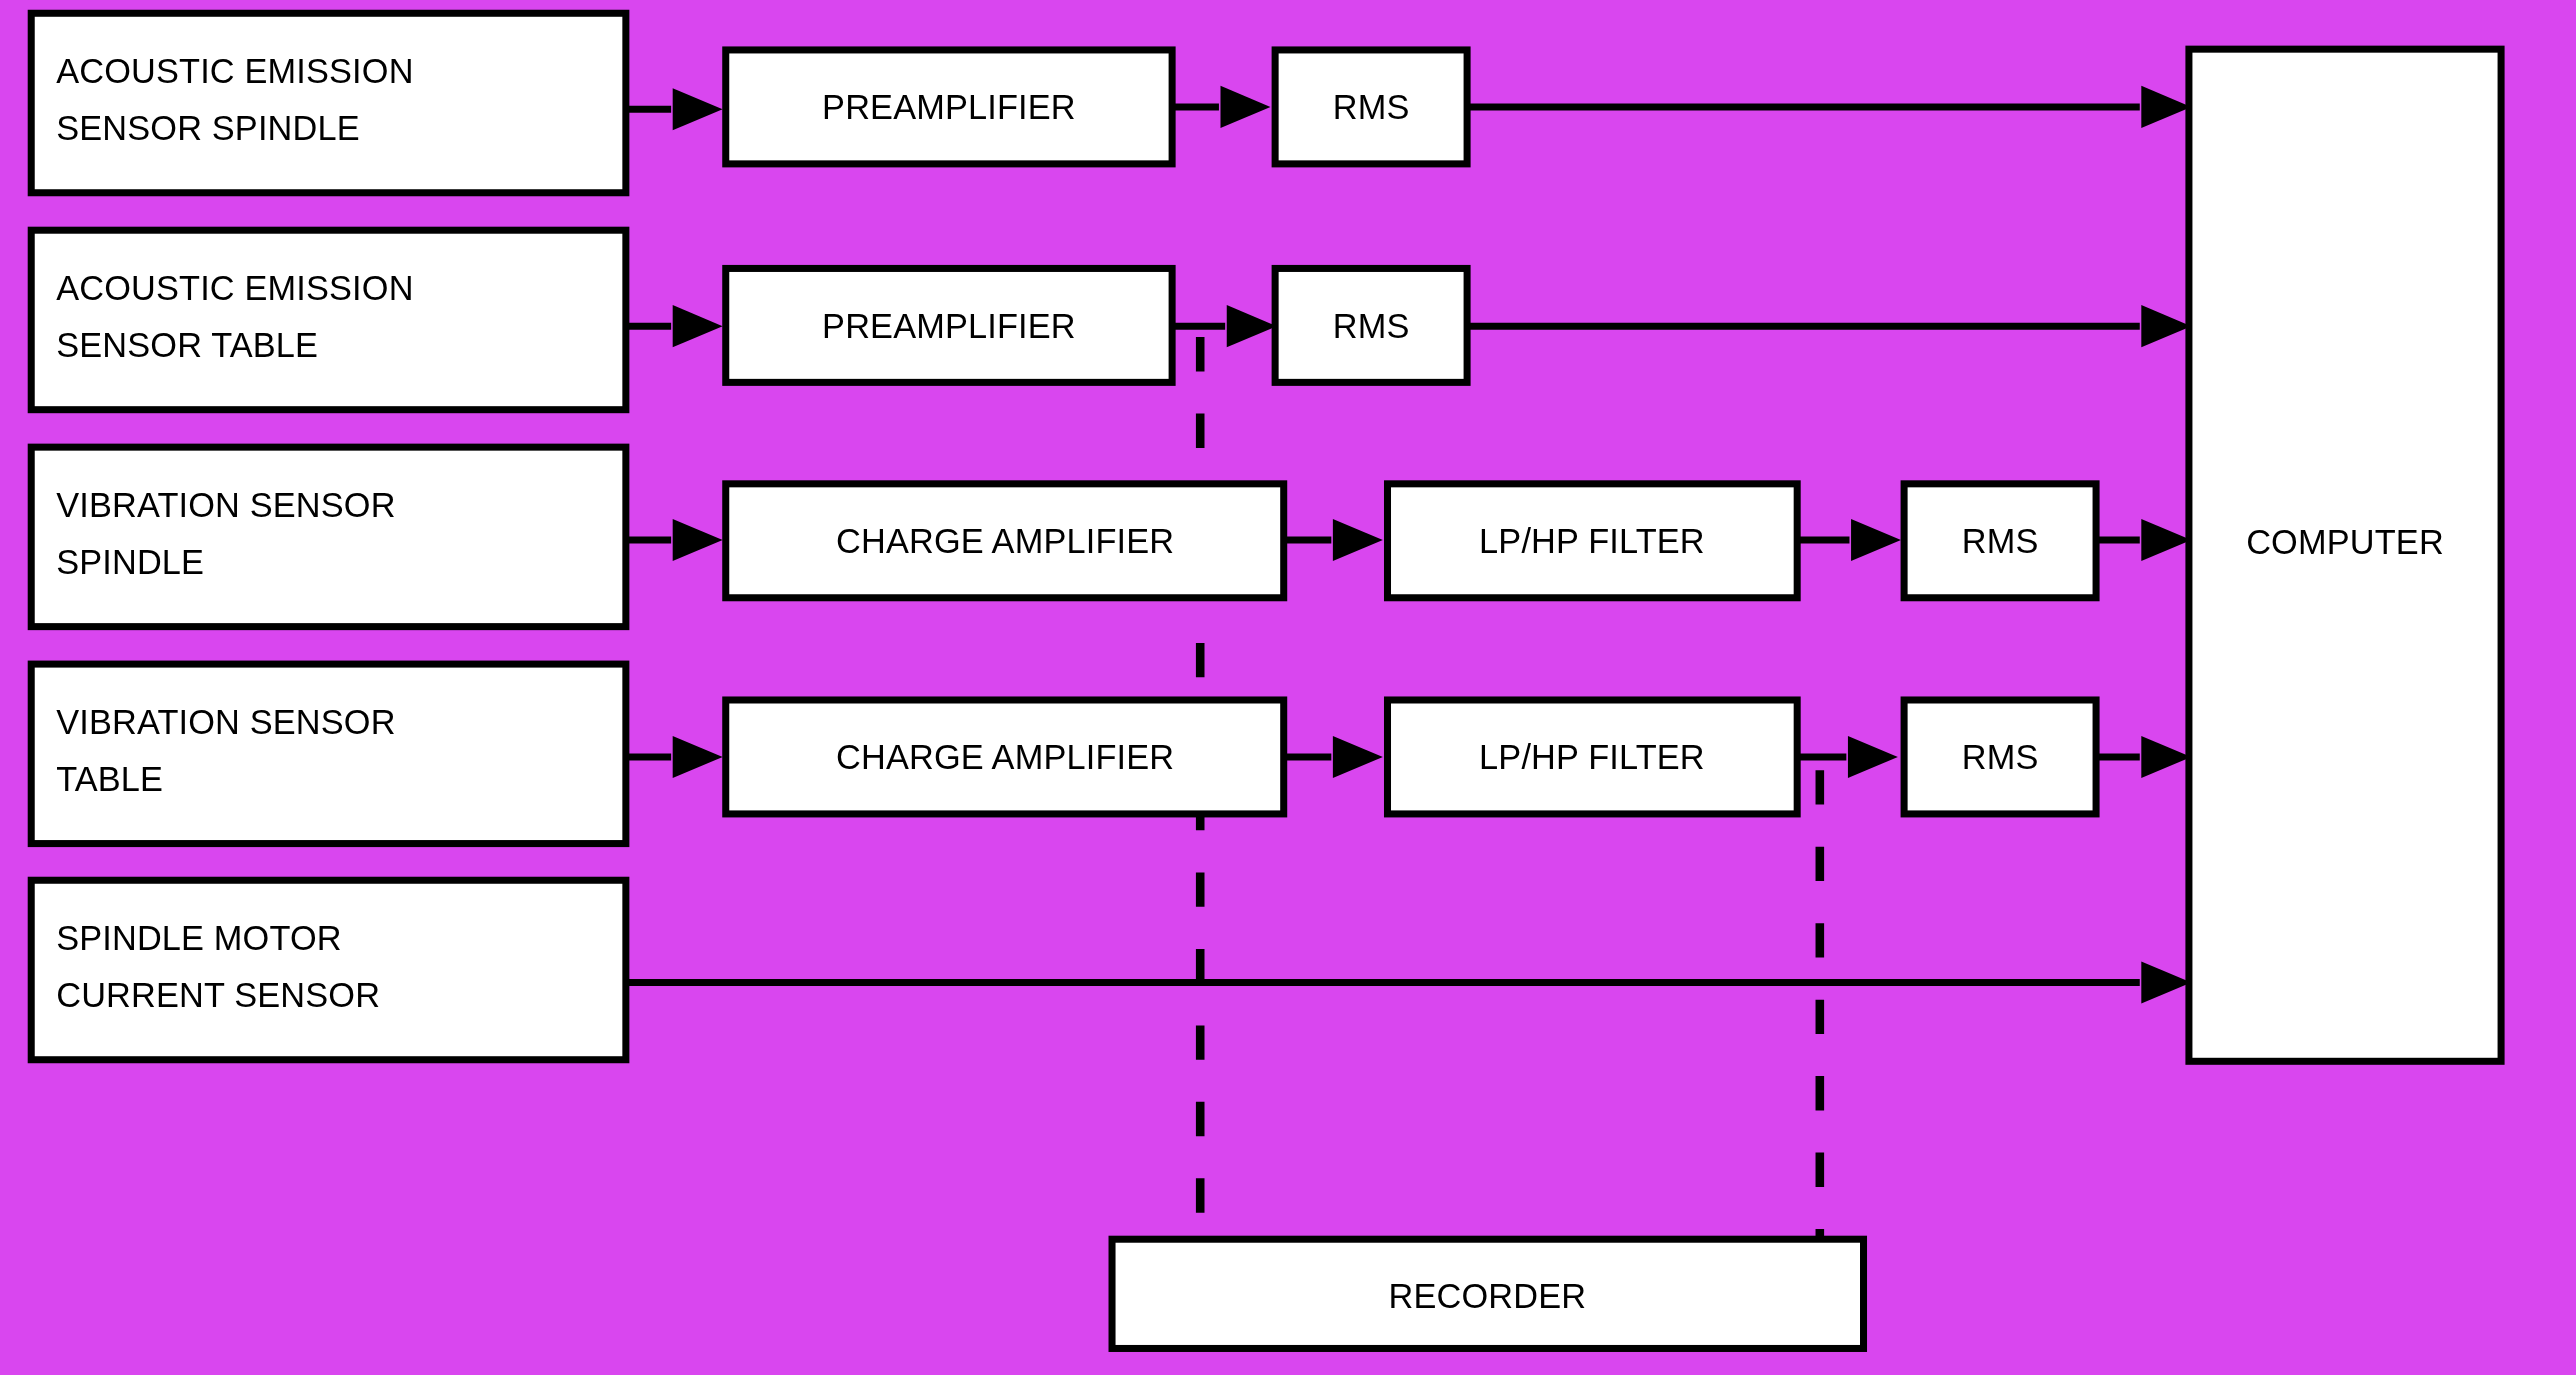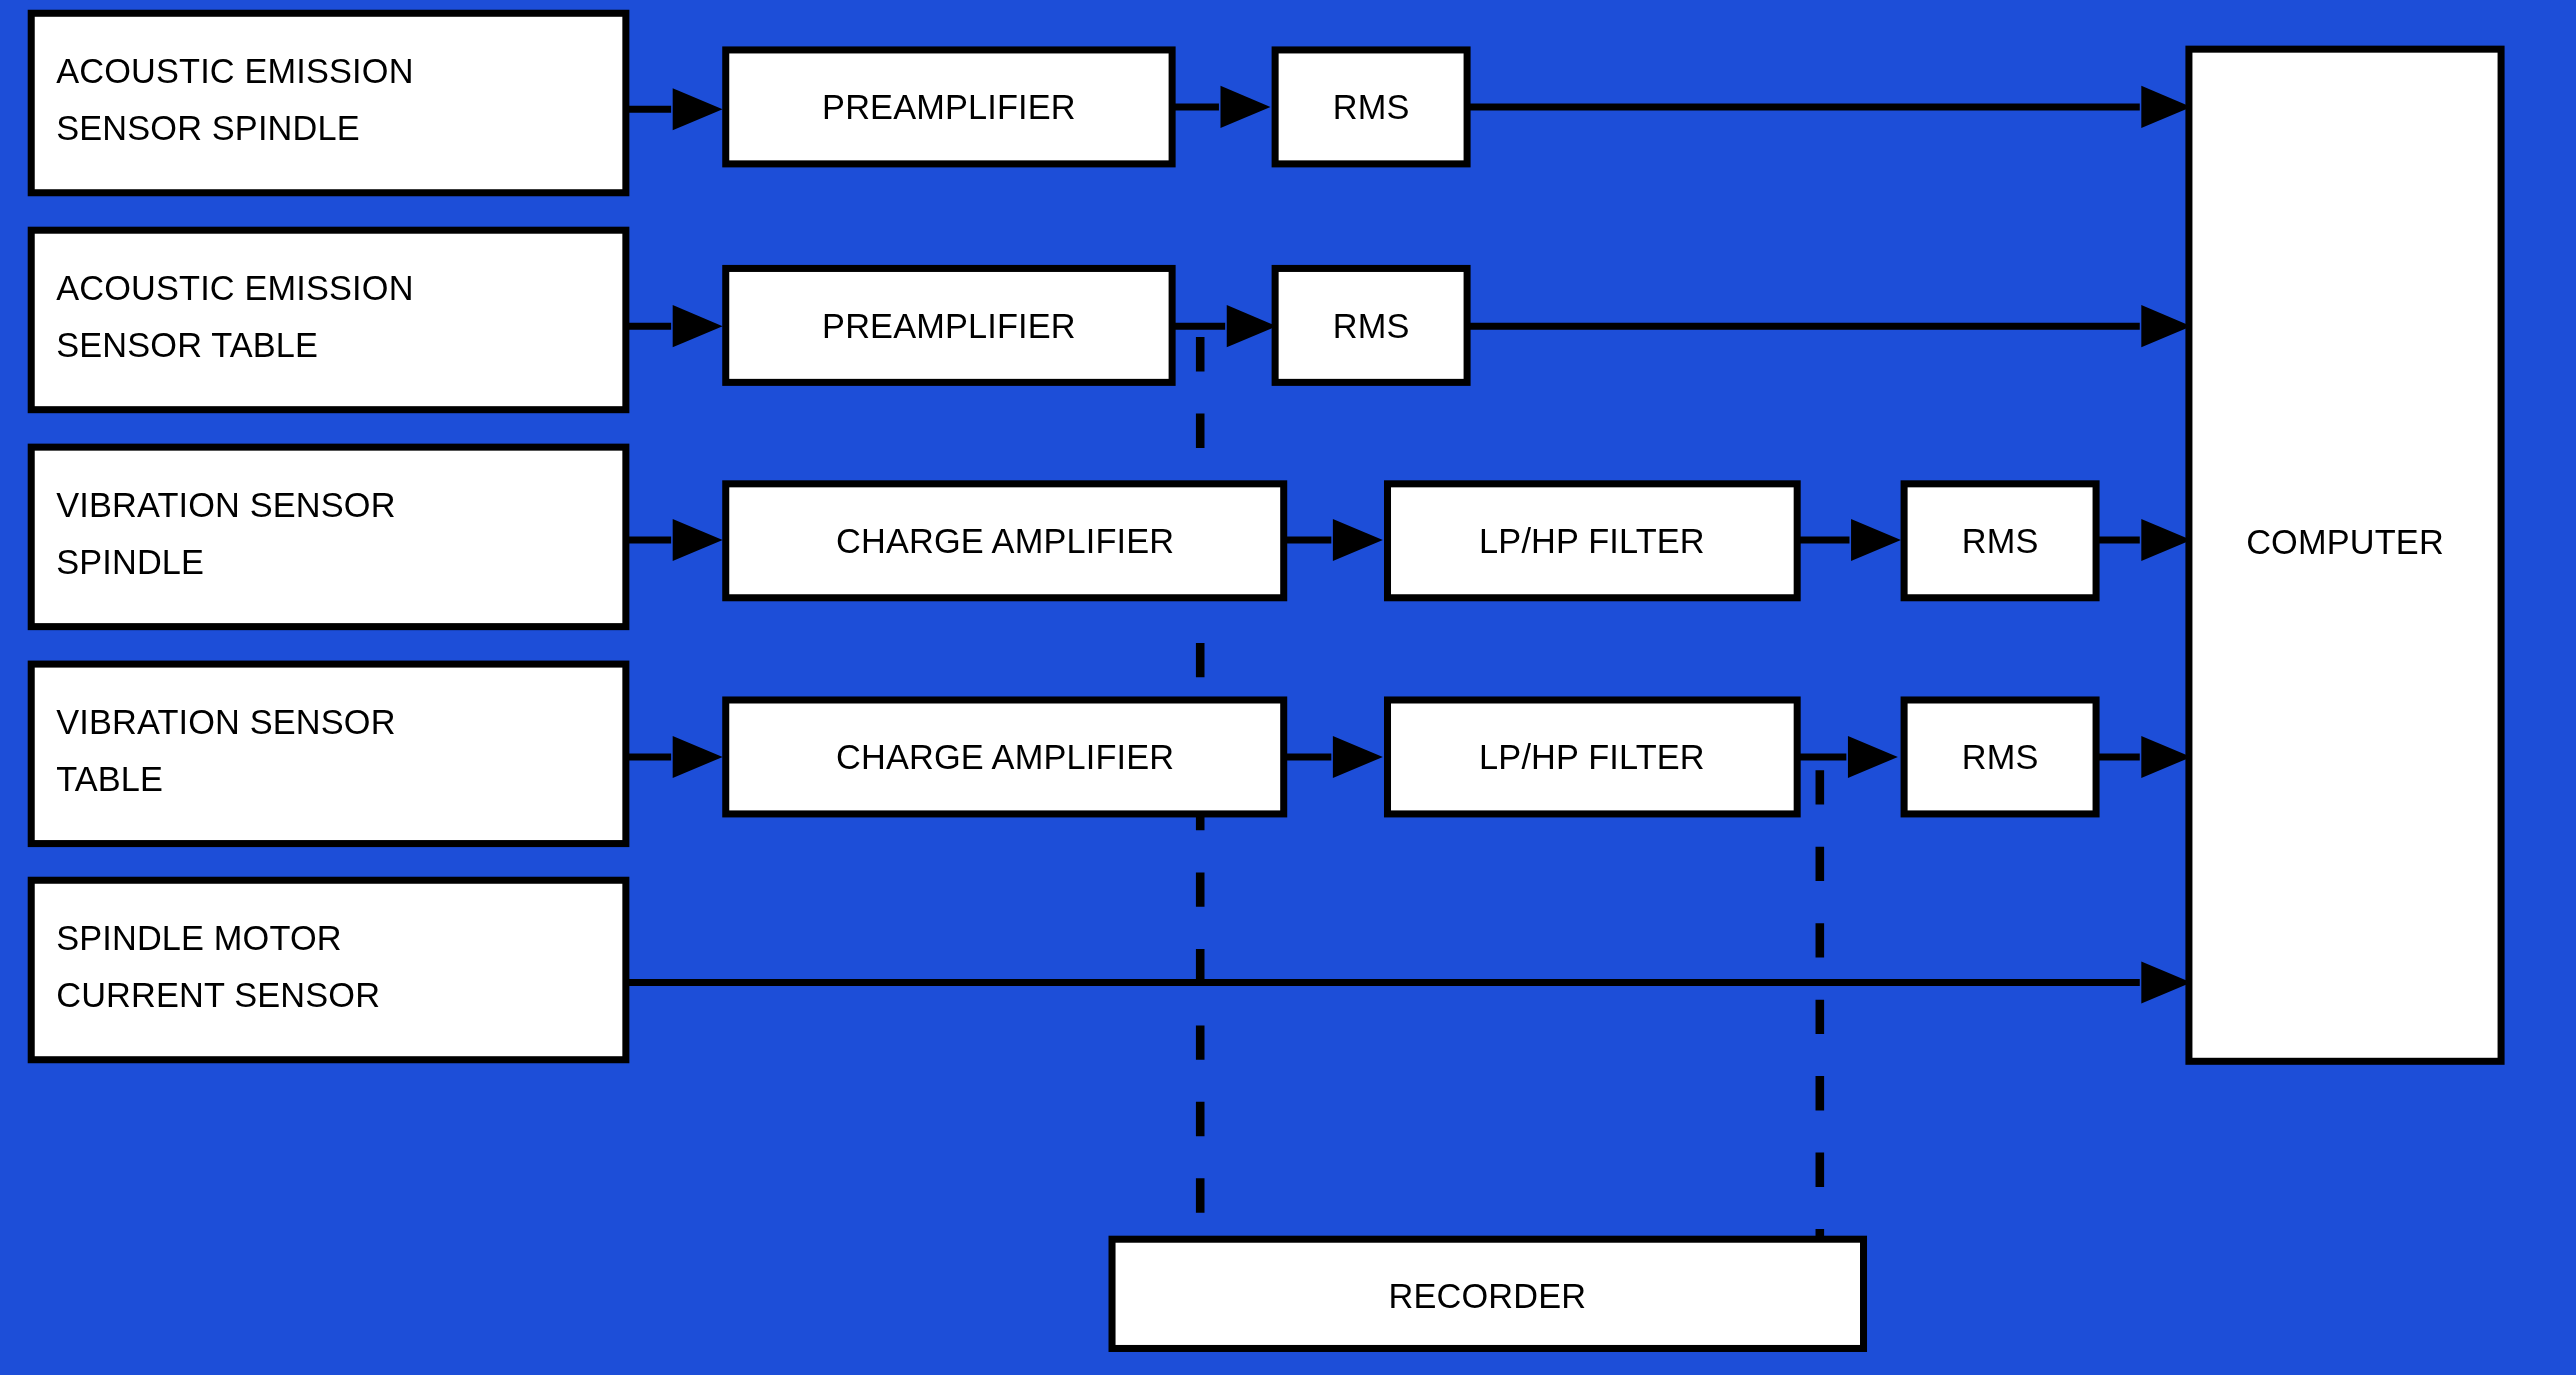--- a/index.html
+++ b/index.html
@@ -11,21 +11,21 @@
   body {
     width: 2576px;
     height: 1375px;
     font-family: "Liberation Sans", sans-serif;
     overflow: hidden;
   }
   #diagram-root {
     position: relative;
     width: 2576px;
     height: 1375px;
-    background: #1d4ed8;
+    background: #d946ef;
   }
   svg#diagram {
     display: block;
     width: 2576px;
     height: 1375px;
   }
   .blk {
     fill: #ffffff;
     stroke: #000000;
     stroke-width: 9;

